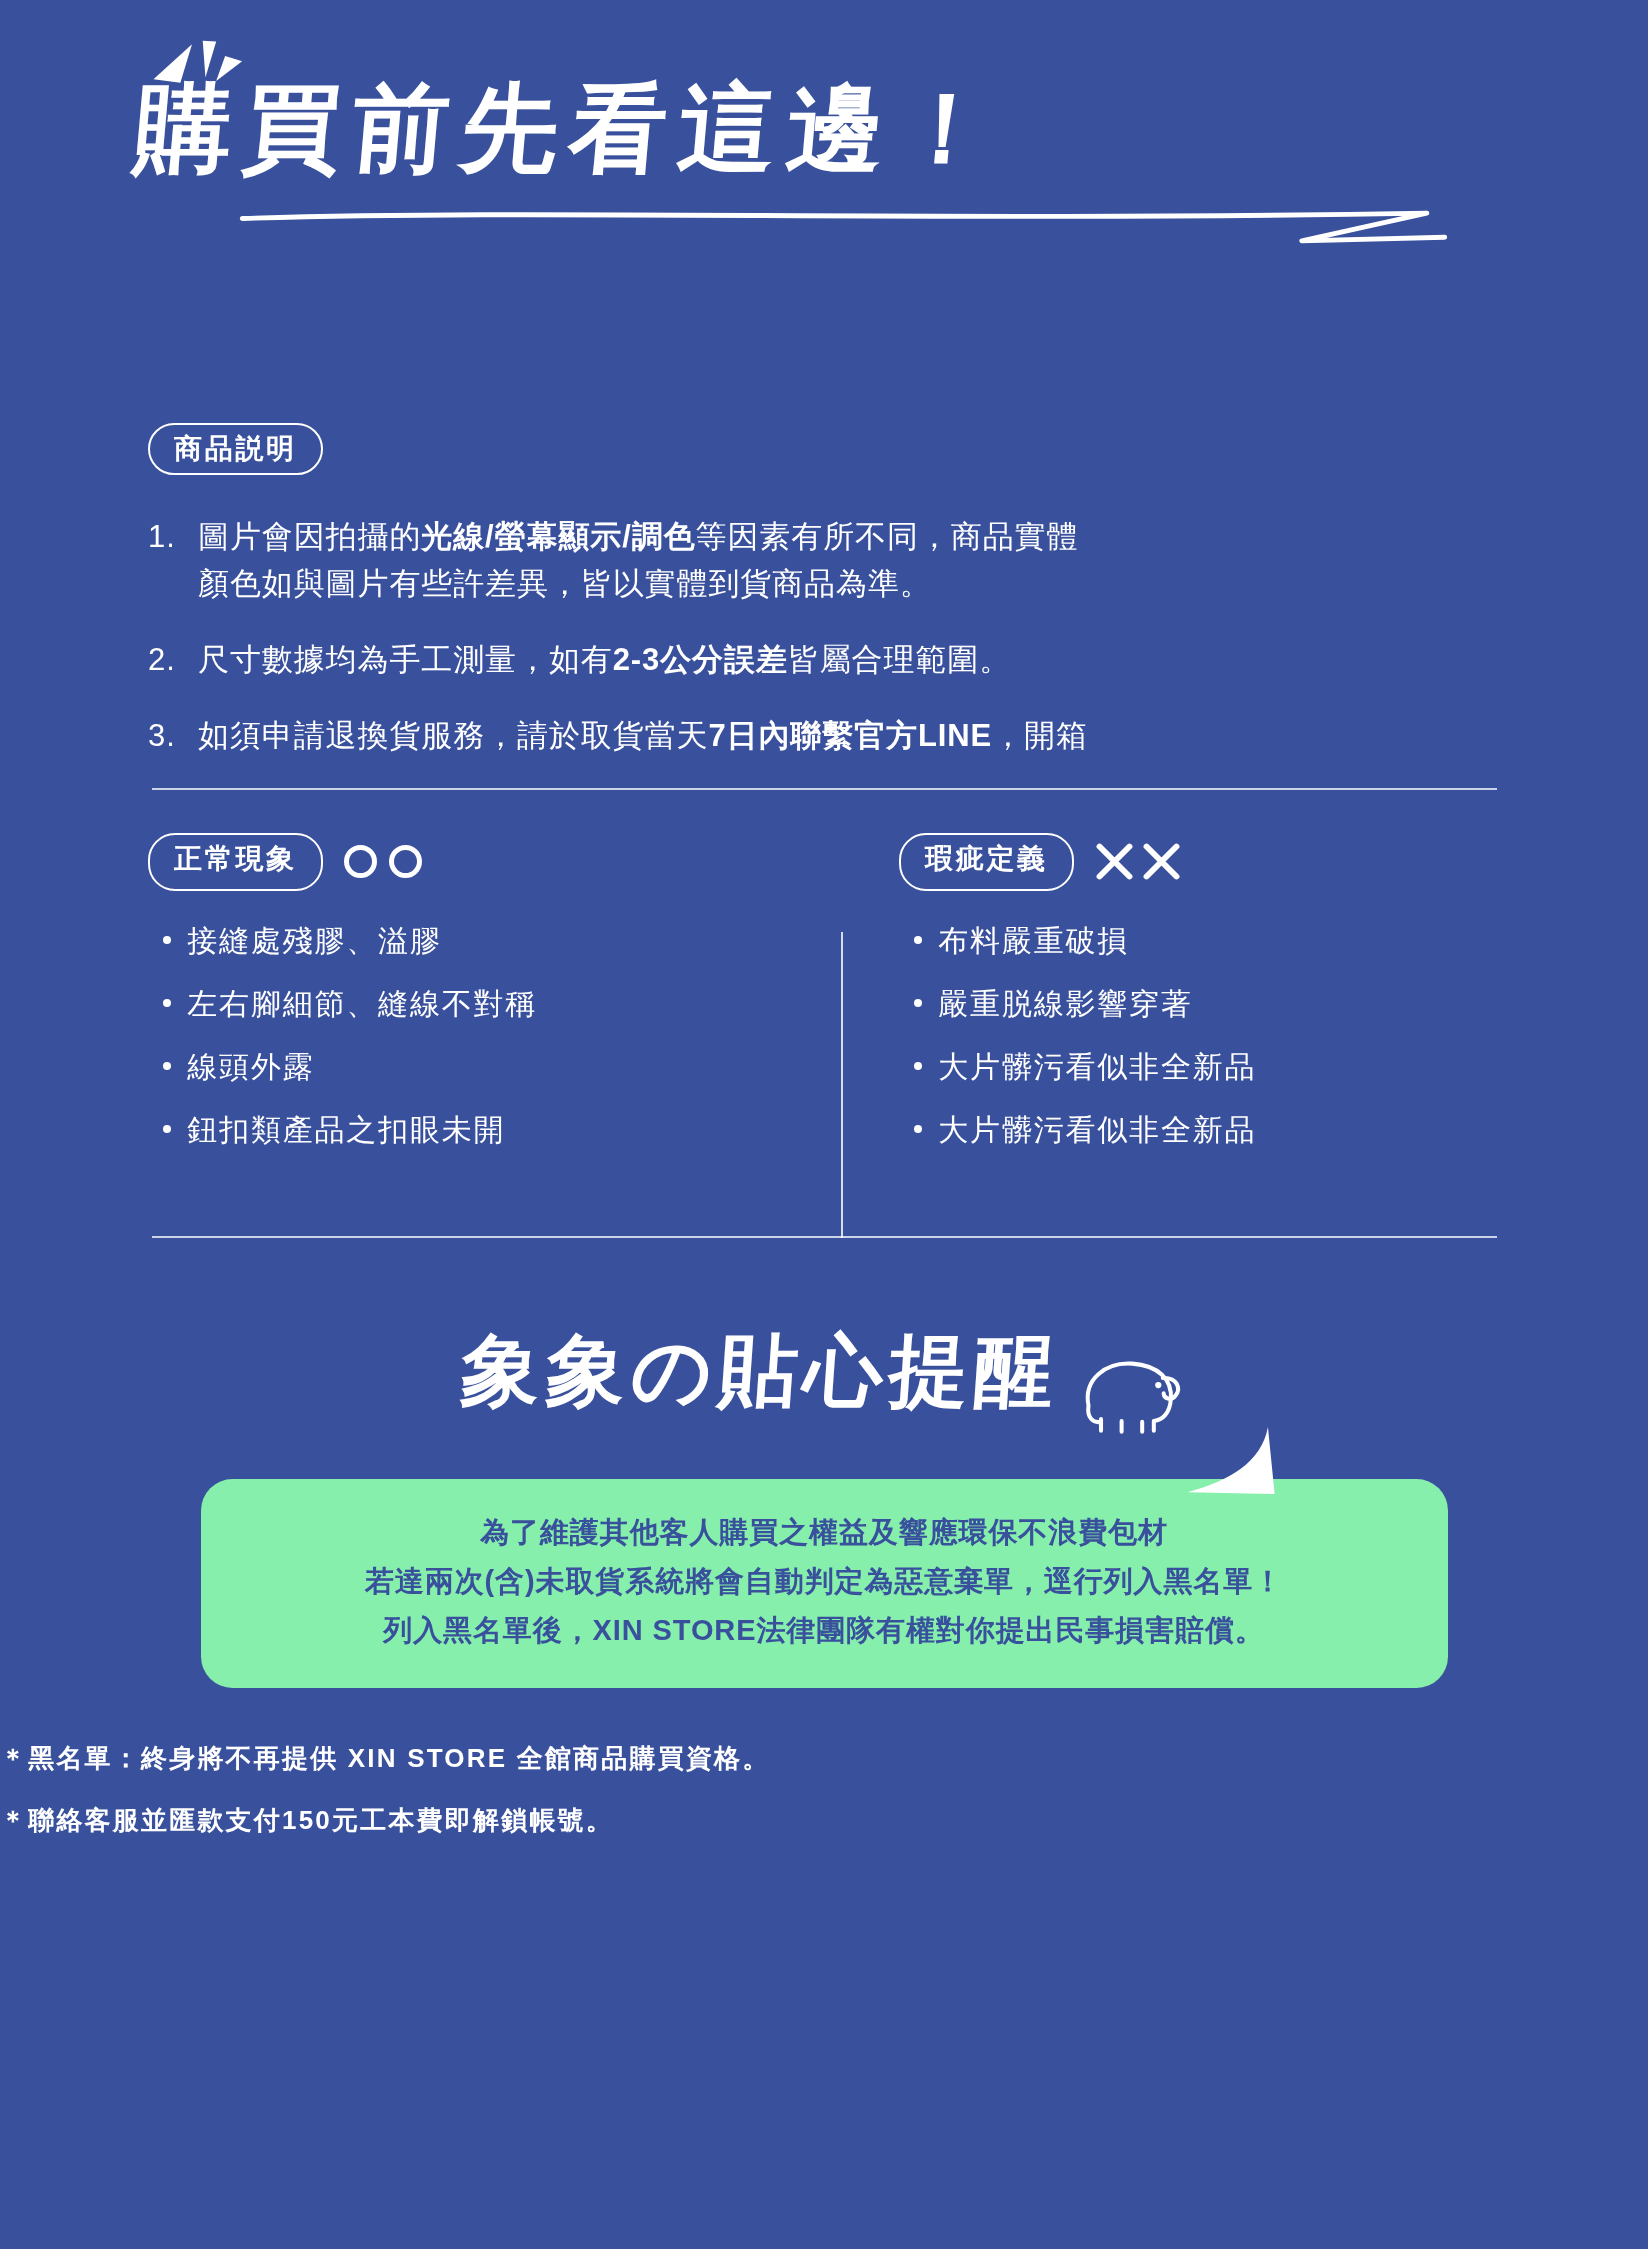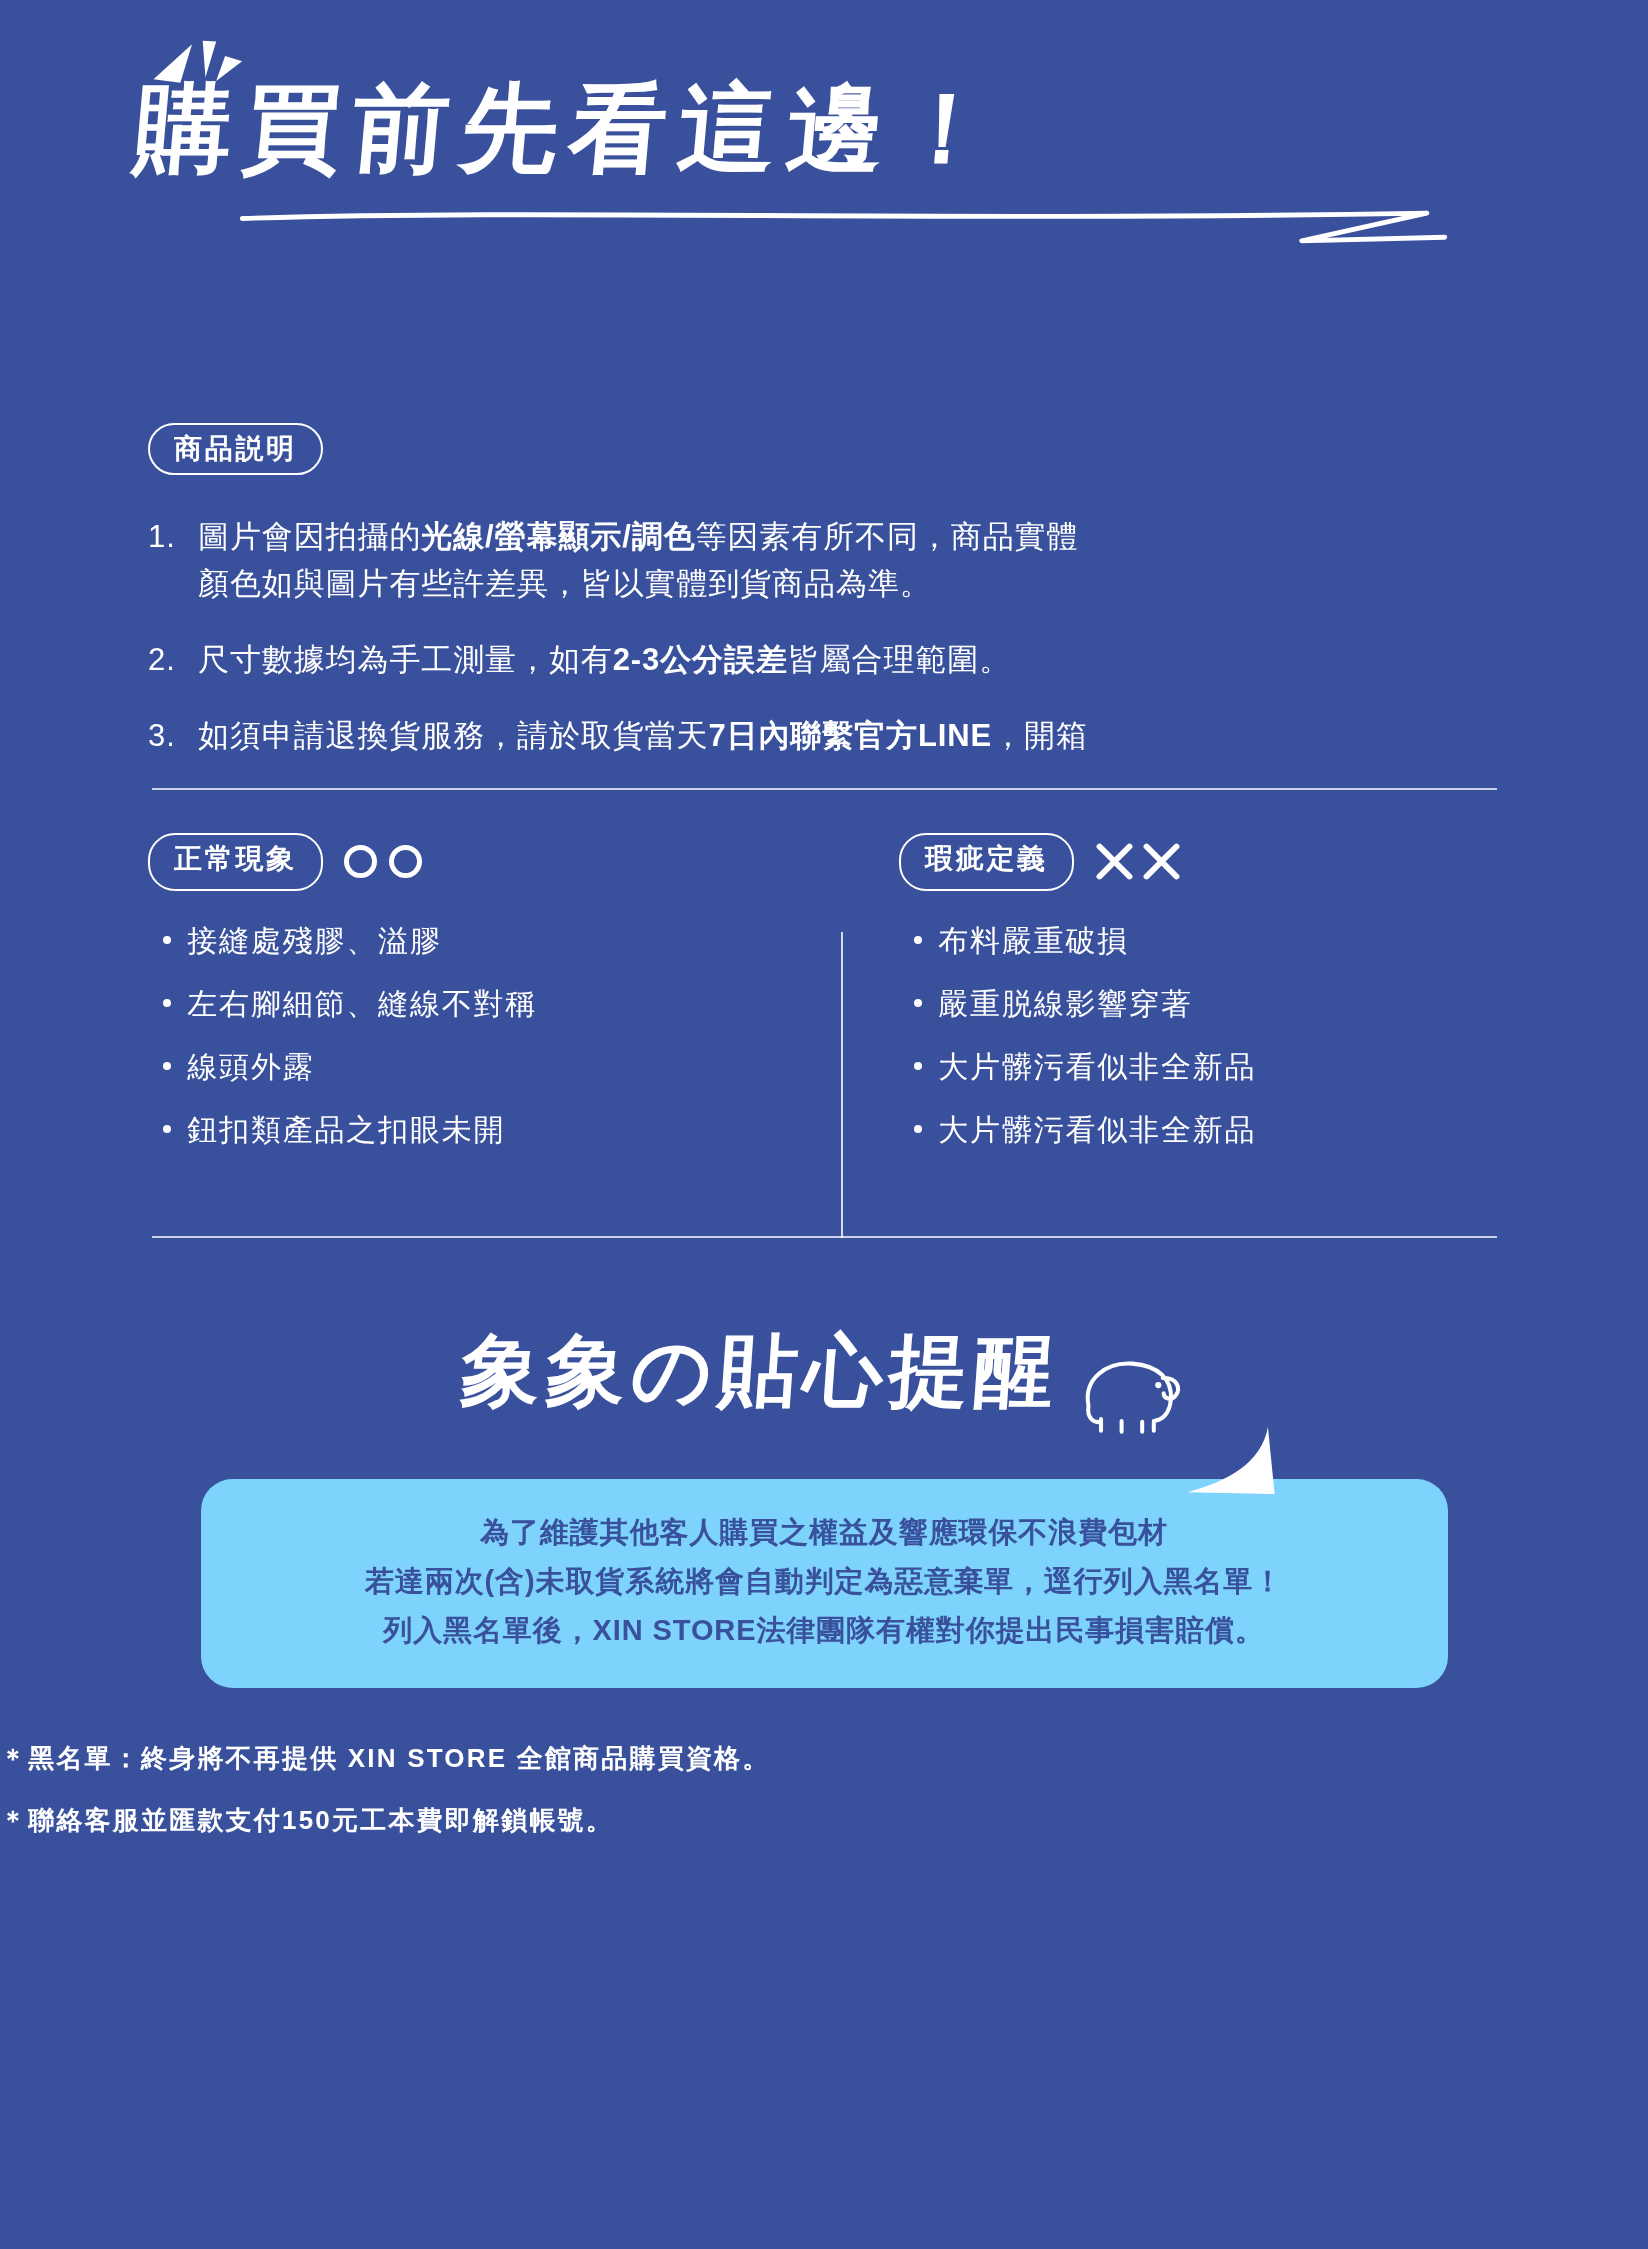--- a/index.html
+++ b/index.html
@@ -201,21 +201,21 @@
   .eleph {
     display: inline-block;
     vertical-align: middle;
     margin-left: 13.5px;
   }
 
   .bubble {
     position: relative;
     margin: 40px auto 0 auto;
     width: 1247px;
-    background: #7dd3fc;
+    background: #86efac;
     border-radius: 31.5px;
     padding: 35px 18px 39px 18px;
     box-sizing: border-box;
     color: #39509c;
   }
   .bubble p {
     margin: 0 0 11.7px 0;
     font-size: 29px;
     line-height: 1.28;
     letter-spacing: 0.9px;

